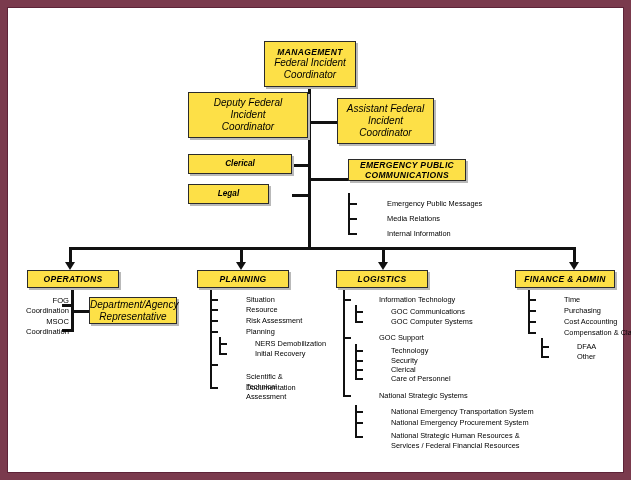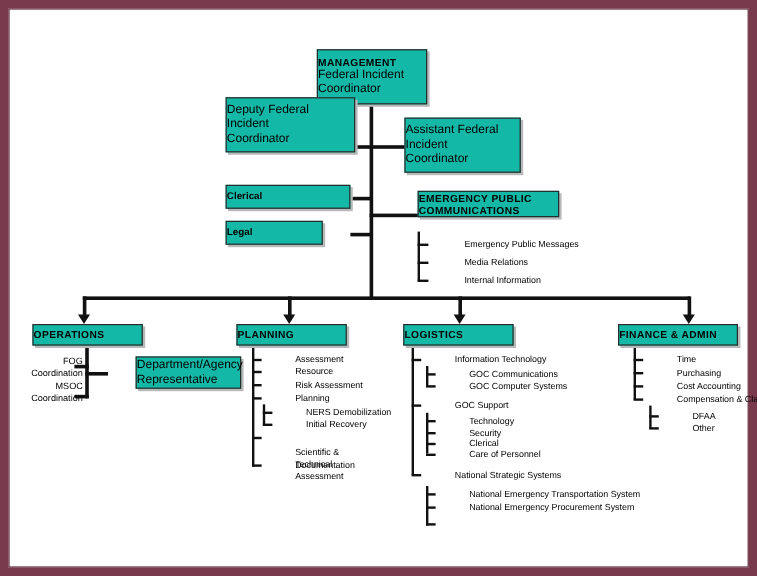--- a/index.html
+++ b/index.html
@@ -19,26 +19,27 @@
     content:"";position:absolute;left:0;top:0;right:0;bottom:0;
     border:1px solid #5d2338;pointer-events:none;
   }
   #canvas{
     position:absolute;left:0;top:0;width:631px;height:480px;
   }
   
   .box{
     position:absolute;box-sizing:border-box;
     border:1px solid #2b2b2b;
-    background:#14b8a6;
+    background:#fde047;
     box-shadow:2px 2px 0 0 #b9b9b9;
     display:flex;align-items:center;justify-content:center;
-    text-align:left;
+    text-align:center;
     line-height:1.18;
     z-index:5;
+    font-style:italic;
   }
   .box span{display:block;width:100%;}
   .t-cap{font-size:8.5px;font-weight:bold;letter-spacing:.35px;}
   .t-norm{font-size:10px;}
   .t-bold{font-size:8.2px;font-weight:bold;}
   
   .ln{position:absolute;background:#111;z-index:2;}
   .lnv{width:2px;}
   .lnh{height:2px;}
   .lnv3{width:3px;}
@@ -79,21 +80,21 @@
     <div class="ln lnh3" style="left:301px;top:171px;width:42px;"></div>
 
     <div class="box" style="left:257px;top:34px;width:92px;height:46px;">
       <span>
         <span class="t-cap">MANAGEMENT</span>
         <span class="t-norm">Federal Incident</span>
         <span class="t-norm">Coordinator</span>
       </span>
     </div>
 
-    <div class="box" style="left:181px;top:74px;width:108px;height:46px;">
+    <div class="box" style="left:181px;top:85px;width:120px;height:46px;">
       <span>
         <span class="t-norm">Deputy Federal</span>
         <span class="t-norm">Incident</span>
         <span class="t-norm">Coordinator</span>
       </span>
     </div>
 
     <div class="box" style="left:330px;top:91px;width:97px;height:46px;">
       <span>
         <span class="t-norm">Assistant Federal</span>
@@ -145,38 +146,38 @@
       <div>Coordination</div>
     </div>
     <div class="sidelbl" style="left:0px;top:310px;width:62px;">
       <div>MSOC</div>
       <div>Coordination</div>
     </div>
     <div class="ln lnh3" style="left:55px;top:297px;width:12px;"></div>
     <div class="ln lnh3" style="left:55px;top:322px;width:12px;"></div>
 
     <div class="ln lnh3" style="left:64px;top:303px;width:19px;"></div>
-    <div class="box" style="left:82px;top:290px;width:88px;height:27px;margin-left:24px;">
+    <div class="box" style="left:82px;top:290px;width:88px;height:27px;">
       <span>
         <span class="t-norm">Department/Agency</span>
         <span class="t-norm">Representative</span>
       </span>
     </div>
 
     <div class="box" style="left:190px;top:263px;width:92px;height:18px;">
       <span class="t-cap">PLANNING</span>
     </div>
     <div class="ln lnv" style="left:203px;top:281px;height:101px;"></div>
     <div class="ln lnh" style="left:203px;top:292px;width:8px;"></div>
     <div class="ln lnh" style="left:203px;top:302px;width:8px;"></div>
     <div class="ln lnh" style="left:203px;top:313px;width:8px;"></div>
     <div class="ln lnh" style="left:203px;top:324px;width:8px;"></div>
     <div class="ln lnh" style="left:203px;top:357px;width:8px;"></div>
     <div class="ln lnh" style="left:203px;top:380px;width:8px;"></div>
-    <div class="leaf" style="left:211px;top:288px;">Assessment</div>
+    <div class="leaf" style="left:211px;top:288px;">Situation</div>
     <div class="leaf" style="left:211px;top:298px;">Resource</div>
     <div class="leaf" style="left:211px;top:309px;">Risk Assessment</div>
     <div class="leaf" style="left:211px;top:320px;">Planning</div>
 
     <div class="ln lnv" style="left:212px;top:330px;height:17px;"></div>
     <div class="ln lnh" style="left:212px;top:336px;width:8px;"></div>
     <div class="ln lnh" style="left:212px;top:346px;width:8px;"></div>
     <div class="leaf" style="left:220px;top:332px;">NERS Demobilization</div>
     <div class="leaf" style="left:220px;top:342px;">Initial Recovery</div>
     <div class="leaf wrap" style="left:211px;top:365px;width:64px;">Scientific &amp; Technical Assessment</div>
@@ -208,20 +209,21 @@
     <div class="leaf" style="left:356px;top:358px;">Clerical</div>
     <div class="leaf" style="left:356px;top:367px;">Care of Personnel</div>
 
     <div class="leaf" style="left:344px;top:384px;">National Strategic Systems</div>
     <div class="ln lnv" style="left:348px;top:398px;height:33px;"></div>
     <div class="ln lnh" style="left:348px;top:404px;width:8px;"></div>
     <div class="ln lnh" style="left:348px;top:415px;width:8px;"></div>
     <div class="ln lnh" style="left:348px;top:429px;width:8px;"></div>
     <div class="leaf" style="left:356px;top:400px;">National Emergency Transportation System</div>
     <div class="leaf" style="left:356px;top:411px;">National Emergency Procurement System</div>
+    <div class="leaf wrap" style="left:356px;top:424px;width:150px;">National Strategic Human Resources &amp; Services / Federal Financial Resources</div>
 
     <div class="box" style="left:508px;top:263px;width:100px;height:18px;">
       <span class="t-cap">FINANCE &amp; ADMIN</span>
     </div>
     <div class="ln lnv" style="left:521px;top:281px;height:45px;"></div>
     <div class="ln lnh" style="left:521px;top:292px;width:8px;"></div>
     <div class="ln lnh" style="left:521px;top:303px;width:8px;"></div>
     <div class="ln lnh" style="left:521px;top:314px;width:8px;"></div>
     <div class="ln lnh" style="left:521px;top:325px;width:8px;"></div>
     <div class="leaf" style="left:529px;top:288px;">Time</div>

